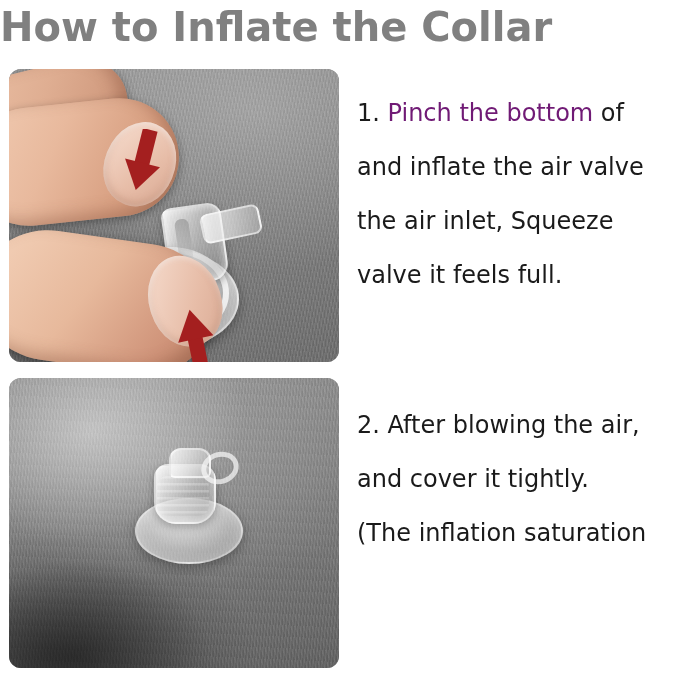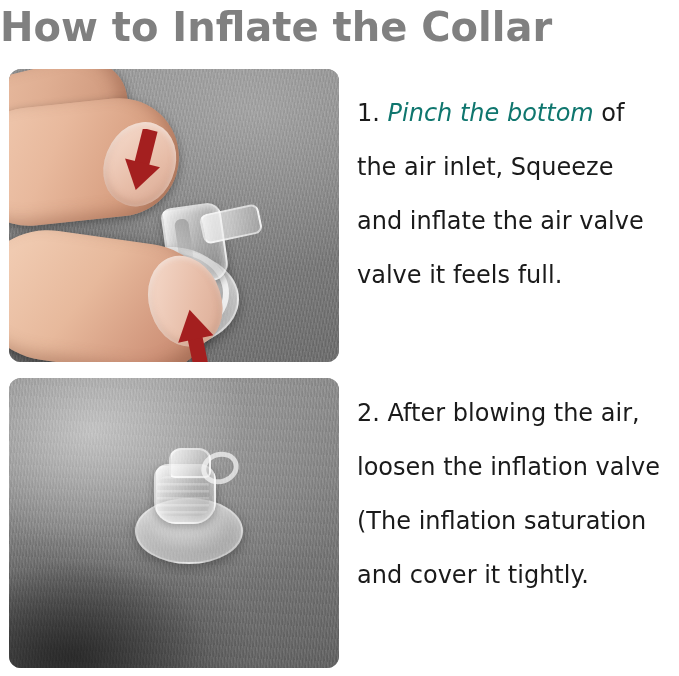--- a/index.html
+++ b/index.html
@@ -271,27 +271,26 @@
   }
   .step {
     font-family: "DejaVu Sans", sans-serif;
     font-size: 24px;
     line-height: 54px;
     color: #1a1a1a;
   }
   #step-2 {
     position: absolute;
     left: 357px;
-    top: 386px;
+    top: 398px;
     width: 320px;
   }
   .hl {
-    color: #0f766e;
+    color: #701a75;
     font-weight: 400;
-    font-style: italic;
   }
   .nowrap { white-space: nowrap; }
 </style>
 </head>
 <body>
 
 <div class="page">
 
   <div class="title">How to Inflate the Collar</div>
 
@@ -335,25 +334,24 @@
     <div class="valve2-lines"></div>
     <div class="valve2-body"></div>
     <div class="valve2-cap"></div>
     <div class="valve2-loop"></div>
   </div>
 
   <div class="steps">
     <div class="step nowrap">
       <span>1.&nbsp;</span><span class="hl">Pinch the bottom</span><span>&nbsp;of</span>
     </div>
+    <div class="step">and inflate the air valve</div>
     <div class="step">the air inlet, Squeeze</div>
-    <div class="step">and inflate the air valve</div>
     <div class="step">valve it feels full.</div>
   </div>
 
   <div id="step-2">
     <div class="step">2. After blowing the air,</div>
-    <div class="step">loosen the inflation valve</div>
+    <div class="step">and cover it tightly.</div>
     <div class="step">(The inflation saturation</div>
-    <div class="step">and cover it tightly.</div>
   </div>
 
 </div>
 
 </body></html>

